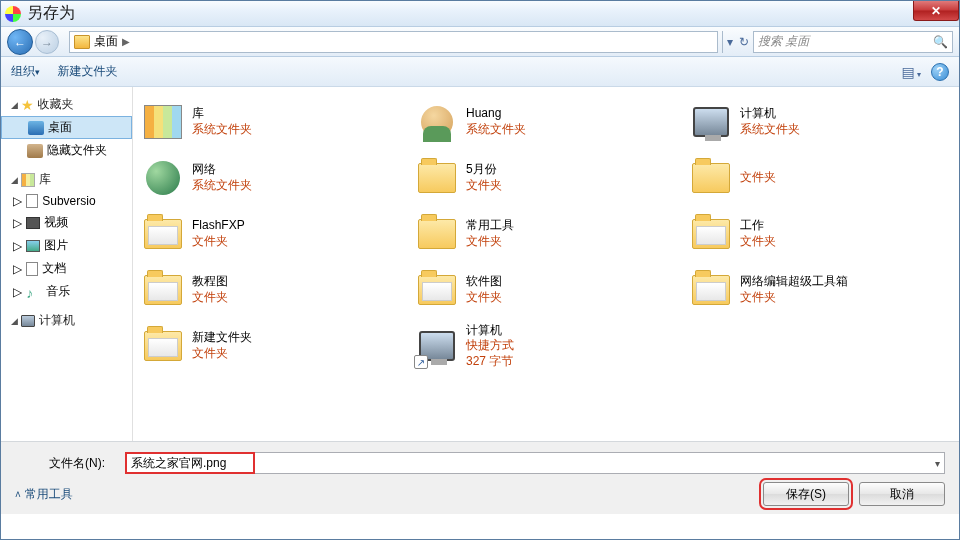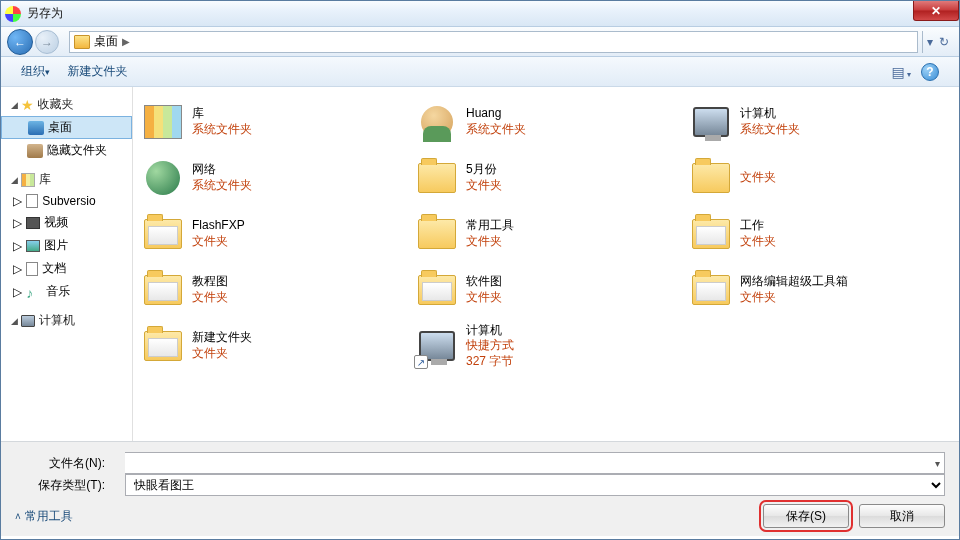--- a/index.html
+++ b/index.html
@@ -22,21 +22,21 @@
     align-items: center;
     padding: 0 4px;
     position: relative;
   }
   .title-icon {
     width: 16px; height: 16px;
     border-radius: 50%;
     background: conic-gradient(#f44 0 90deg,#4f4 90deg 180deg,#44f 180deg 270deg,#ff4 270deg 360deg);
     margin-right: 6px;
   }
-  .title-text { color: #1a1a1a; font-size: 12px; }
+  .title-text { color: #1a1a1a; font-size: 16px; }
   .close-btn {
     position: absolute;
     right: 0; top: 0;
     width: 46px; height: 20px;
     background: linear-gradient(to bottom, #e07a7a, #c83c3c 48%, #b02020 52%, #d24848);
     border: 1px solid #8a1a1a;
     border-top: none;
     border-bottom-left-radius: 3px;
     border-bottom-right-radius: 3px;
     color: #fff;
@@ -106,21 +106,21 @@
     color: #888;
     font-style: italic;
   }
   .search .mag { margin-left: auto; color: #4a6a9a; font-style: normal; }
   
   .toolbar {
     height: 30px;
     background: linear-gradient(to bottom,#f5f9fd,#e1ecf7);
     border-bottom: 1px solid #cad9e8;
     display: flex; align-items: center;
-    padding: 0 20px;
+    padding: 0 10px;
     color: #1a4b7a;
   }
   .toolbar .tbtn { margin-right: 18px; display: flex; align-items: center; }
   .toolbar .tdrop::after { content: " ▾"; font-size: 9px; }
   .toolbar .right { margin-left: auto; display: flex; align-items: center; gap: 10px; color: #4a6a9a; }
   .help-icon {
     width: 18px; height: 18px; border-radius: 50%;
     background: radial-gradient(circle at 30% 30%, #9ed2f7, #3a8ed6);
     color: #fff; display: inline-flex; align-items: center; justify-content: center;
     font-weight: bold; font-size: 12px; border: 1px solid #2a70b0;
@@ -308,20 +308,24 @@
   <div class="nav-btn nav-fwd">→</div>
   <div class="breadcrumb">
     <span class="bc-icon"></span>
     <span>桌面</span>
     <span class="bc-arrow">▶</span>
   </div>
   <div class="bc-refresh-group">
     <span style="color:#4a6a9a">▾</span>
     <span style="margin-left:6px;color:#4a6a9a">↻</span>
   </div>
+  <div class="search">
+    <span>搜索 桌面</span>
+    <span class="mag">🔍</span>
+  </div>
 </div>
 
 <div class="toolbar">
   <div class="tbtn tdrop">
       <span>组织</span>
     </div>
   <div class="tbtn">新建文件夹</div>
   <div class="right">
     <span style="font-size:14px;">▤<small style="font-size:8px;"> ▾</small></span>
     <span class="help-icon">?</span>
@@ -513,30 +517,25 @@
           <div class="file-sub">327 字节</div>
         </div>
       </div>
     </div>
 </div>
 
 <div class="bottom">
   <div class="row">
     <label>文件名(N):</label>
     <div style="flex:1;display:flex;">
+      <input class="filename-hl" value="系统之家官网.png" style="">
       <div class="filename-rest">
         <span style="margin-left:auto;color:#555;font-size:10px;">▾</span>
       </div>
     </div>
-  </div>
-  <div class="row">
-    <label>保存类型(T):</label>
-    <select>
-      <option>快眼看图王</option>
-    </select>
   </div>
   <div class="footer">
     <div class="hide-folders">
       <span class="chev">˄</span>
       <span>常用工具</span>
     </div>
     <div class="btns">
       <button class="win-btn save-hl">保存(S)</button>
       <button class="win-btn">取消</button>
     </div>

